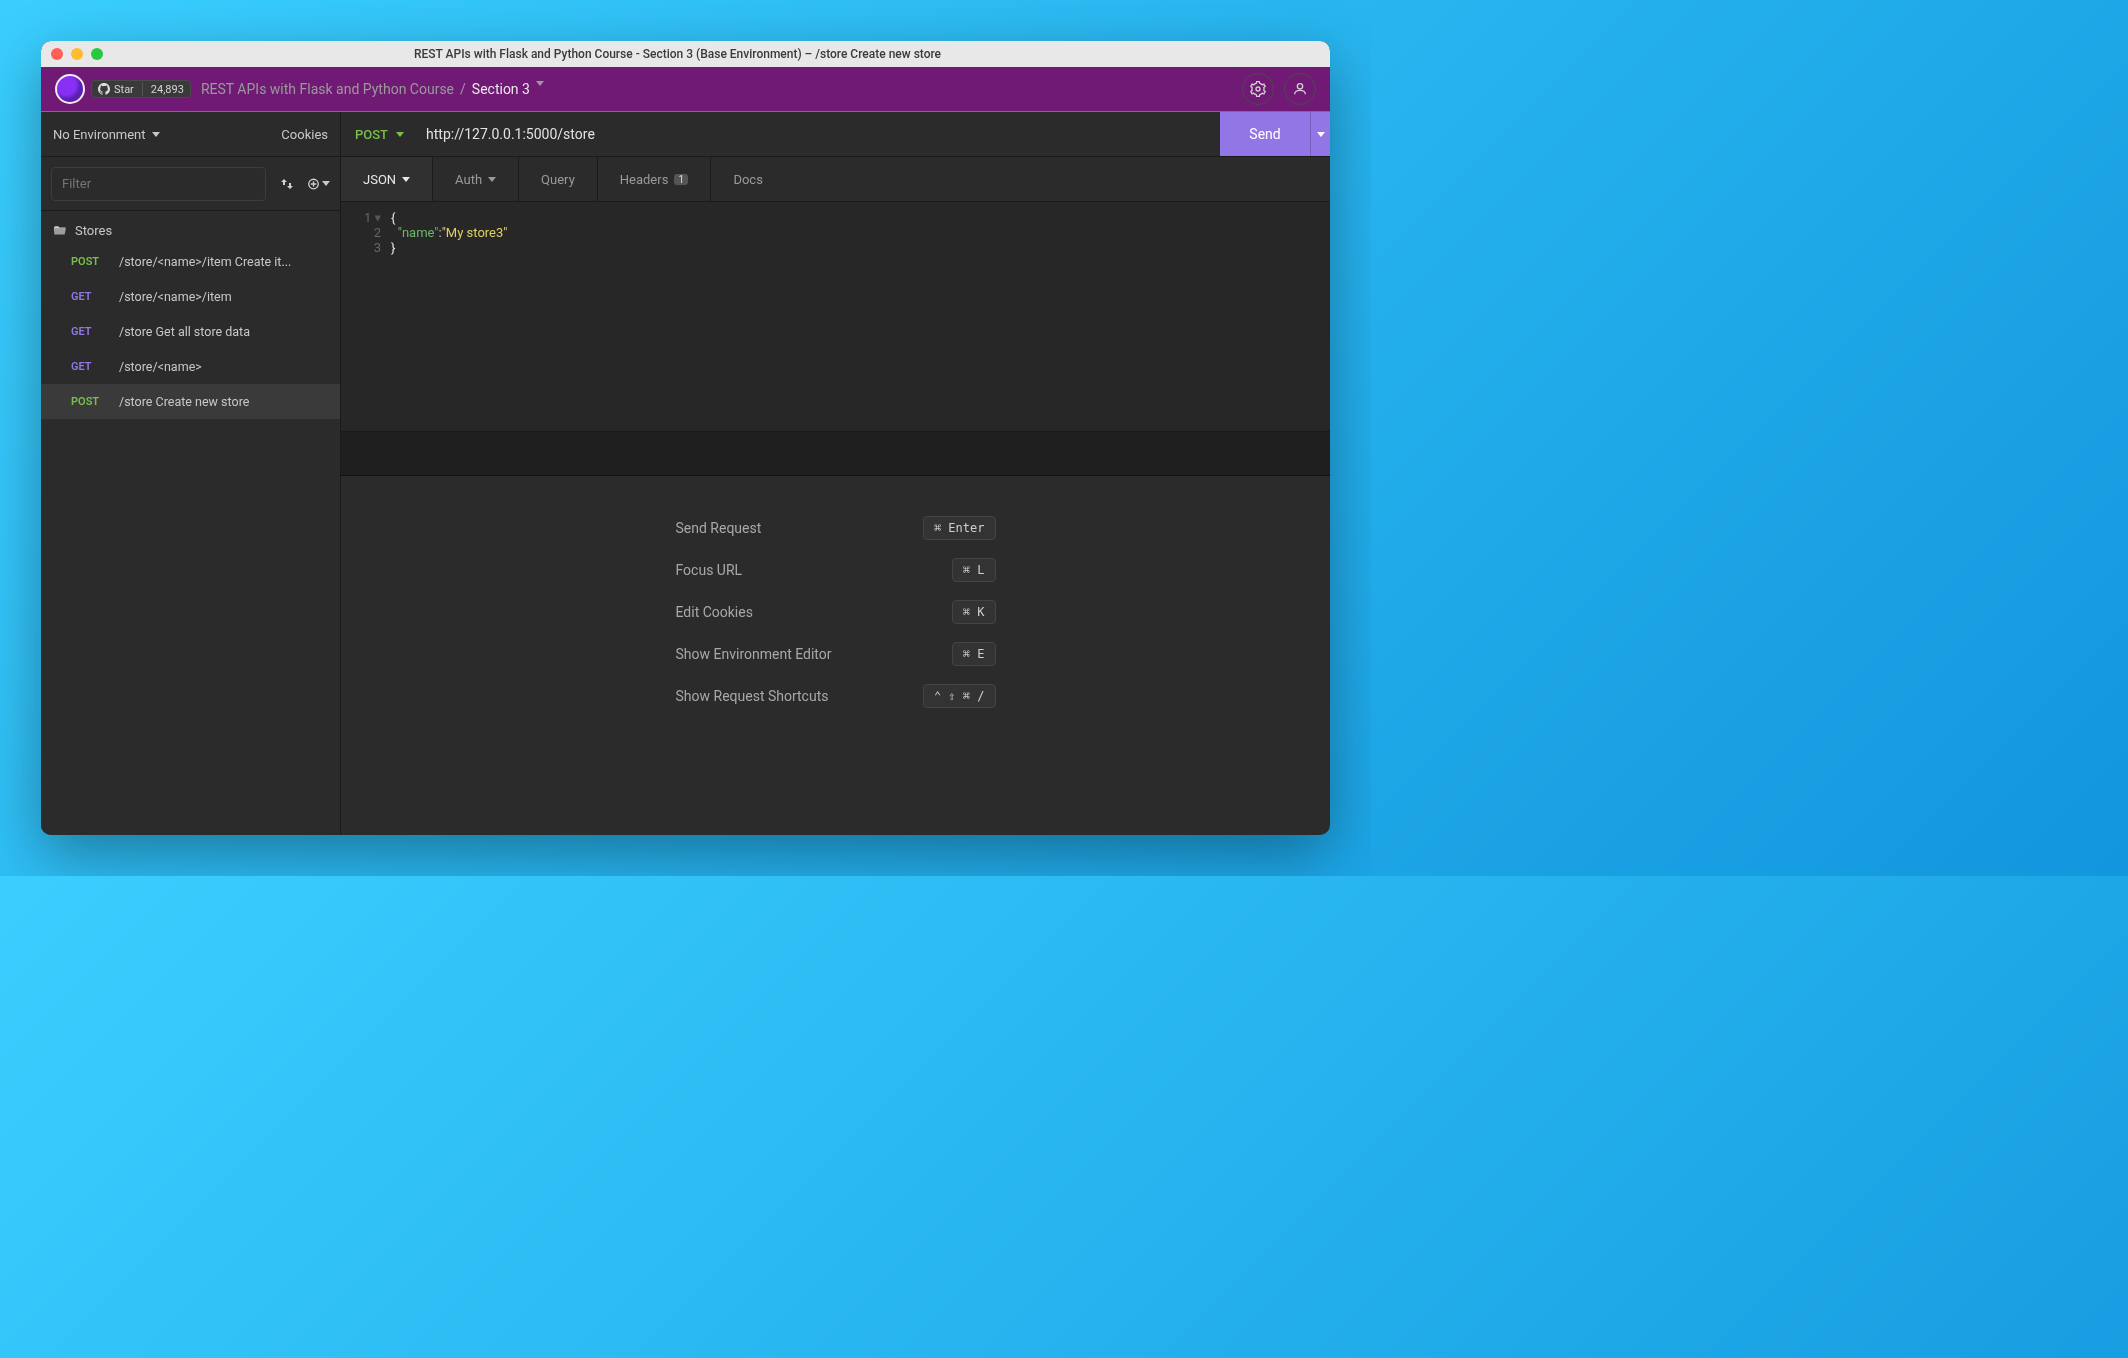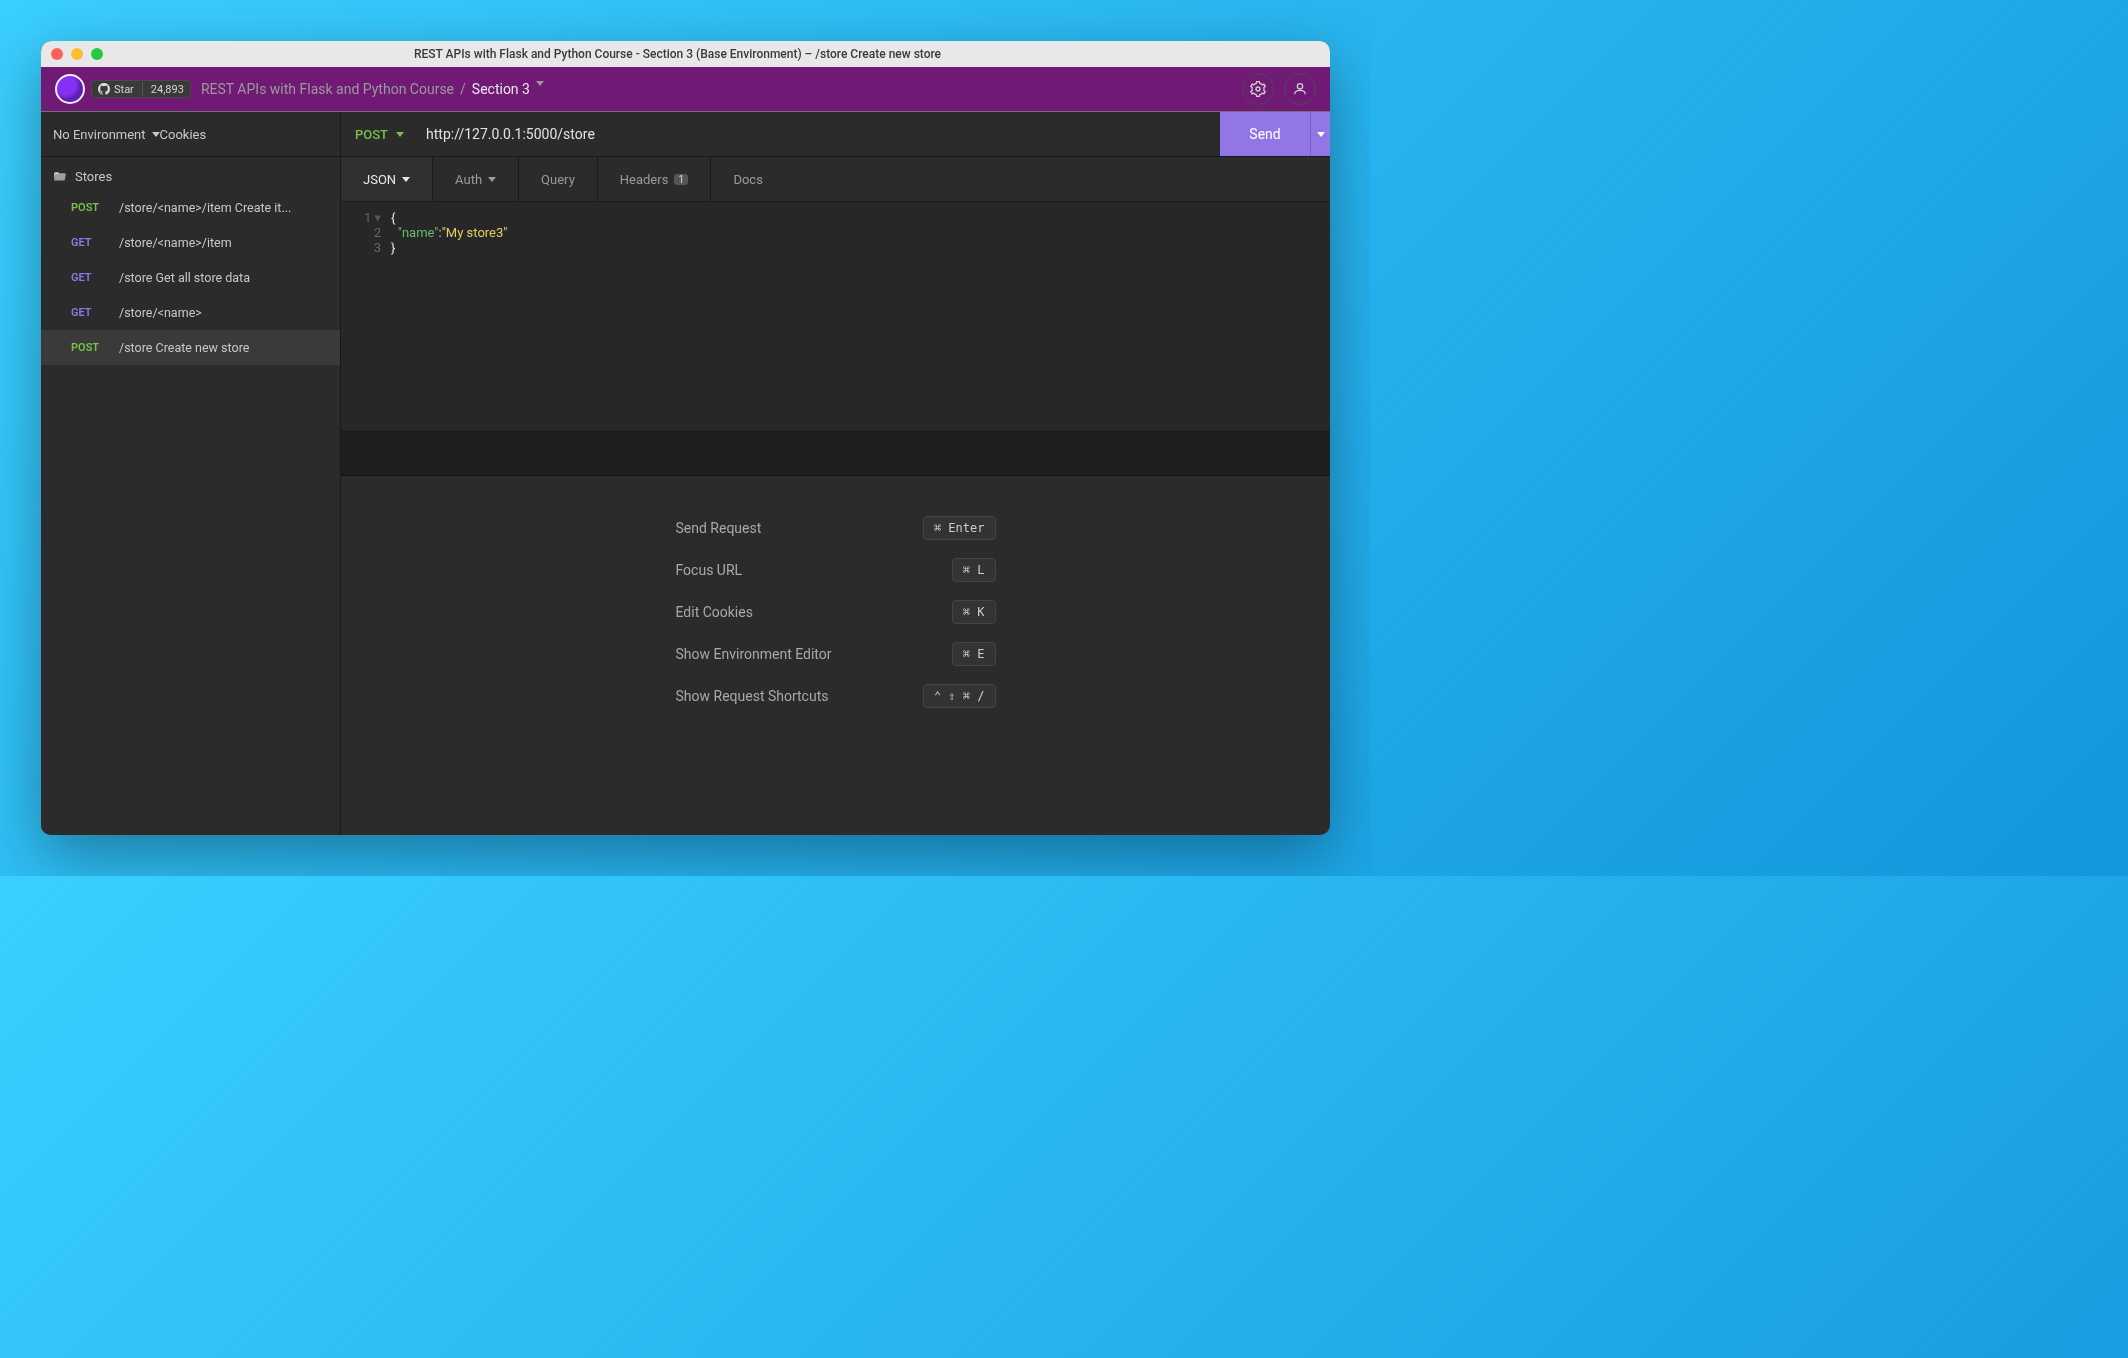--- a/index.html
+++ b/index.html
@@ -55,21 +55,21 @@
   width: 32px; height: 32px; border-radius: 50%;
   border: 1px solid #4a4a4a; display:flex; align-items:center; justify-content:center;
   color: #c8c8c8; margin-left: 10px; cursor: pointer;
 }
 .content { flex:1; display:flex; min-height:0; }
 .sidebar {
   width: 300px; background: #2b2b2b; border-right: 1px solid #1a1a1a;
   display:flex; flex-direction:column;
 }
 .env-row {
-  height: 45px; display:flex; align-items:center; justify-content:flex-start;
+  height: 45px; display:flex; align-items:center; justify-content:space-between;
   padding: 0 12px; border-bottom: 1px solid #1a1a1a;
   color: #c8c8c8; font-size: 13px;
 }
 .env-left { display:flex; align-items:center; gap:6px; }
 .filter-row {
   height: 54px; display:flex; align-items:center; padding: 0 10px; gap:10px;
   border-bottom: 1px solid #1a1a1a;
 }
 .filter-input {
   flex:1; height: 34px; background:#2b2b2b; border:1px solid #3d3d3d; border-radius:4px;
@@ -198,20 +198,35 @@
   <div class="content">
 
     <div class="sidebar">
       <div class="env-row">
         <div class="env-left">
           <span>No Environment</span>
           <span class="caret-down"></span>
         </div>
         <span>Cookies</span>
       </div>
+      <div class="filter-row">
+        <input class="filter-input" placeholder="Filter" style="">
+        <div class="mini-btn">
+          <svg width="12" height="12" viewBox="0 0 12 12">
+              <path fill="#cfcfcf" d="M3 1l3 3H4v3H2V4H0zM9 11L6 8h2V5h2v3h2z"></path>
+            </svg>
+        </div>
+        <div class="mini-btn" style="display:flex;align-items:center;gap:3px;">
+          <svg width="12" height="12" viewBox="0 0 12 12">
+              <circle cx="6" cy="6" r="5.2" fill="none" stroke="#cfcfcf" stroke-width="1.4"></circle>
+              <path stroke="#cfcfcf" stroke-width="1.4" d="M6 3v6M3 6h6"></path>
+            </svg>
+          <span class="caret-down"></span>
+        </div>
+      </div>
       <div class="folder-row">
         <svg width="14" height="14" viewBox="0 0 24 24">
             <path fill="#cfcfcf" d="M2 6a2 2 0 012-2h5l2 2h9a2 2 0 012 2H4l-2 10z"></path>
             <path fill="#9d9d9d" d="M2 18L4 8h18l-2 10z"></path>
           </svg>
         <span>Stores</span>
       </div>
       <ul class="req-list" id="req-list">
           <li class="req-item">
             <span class="method post">POST</span>

